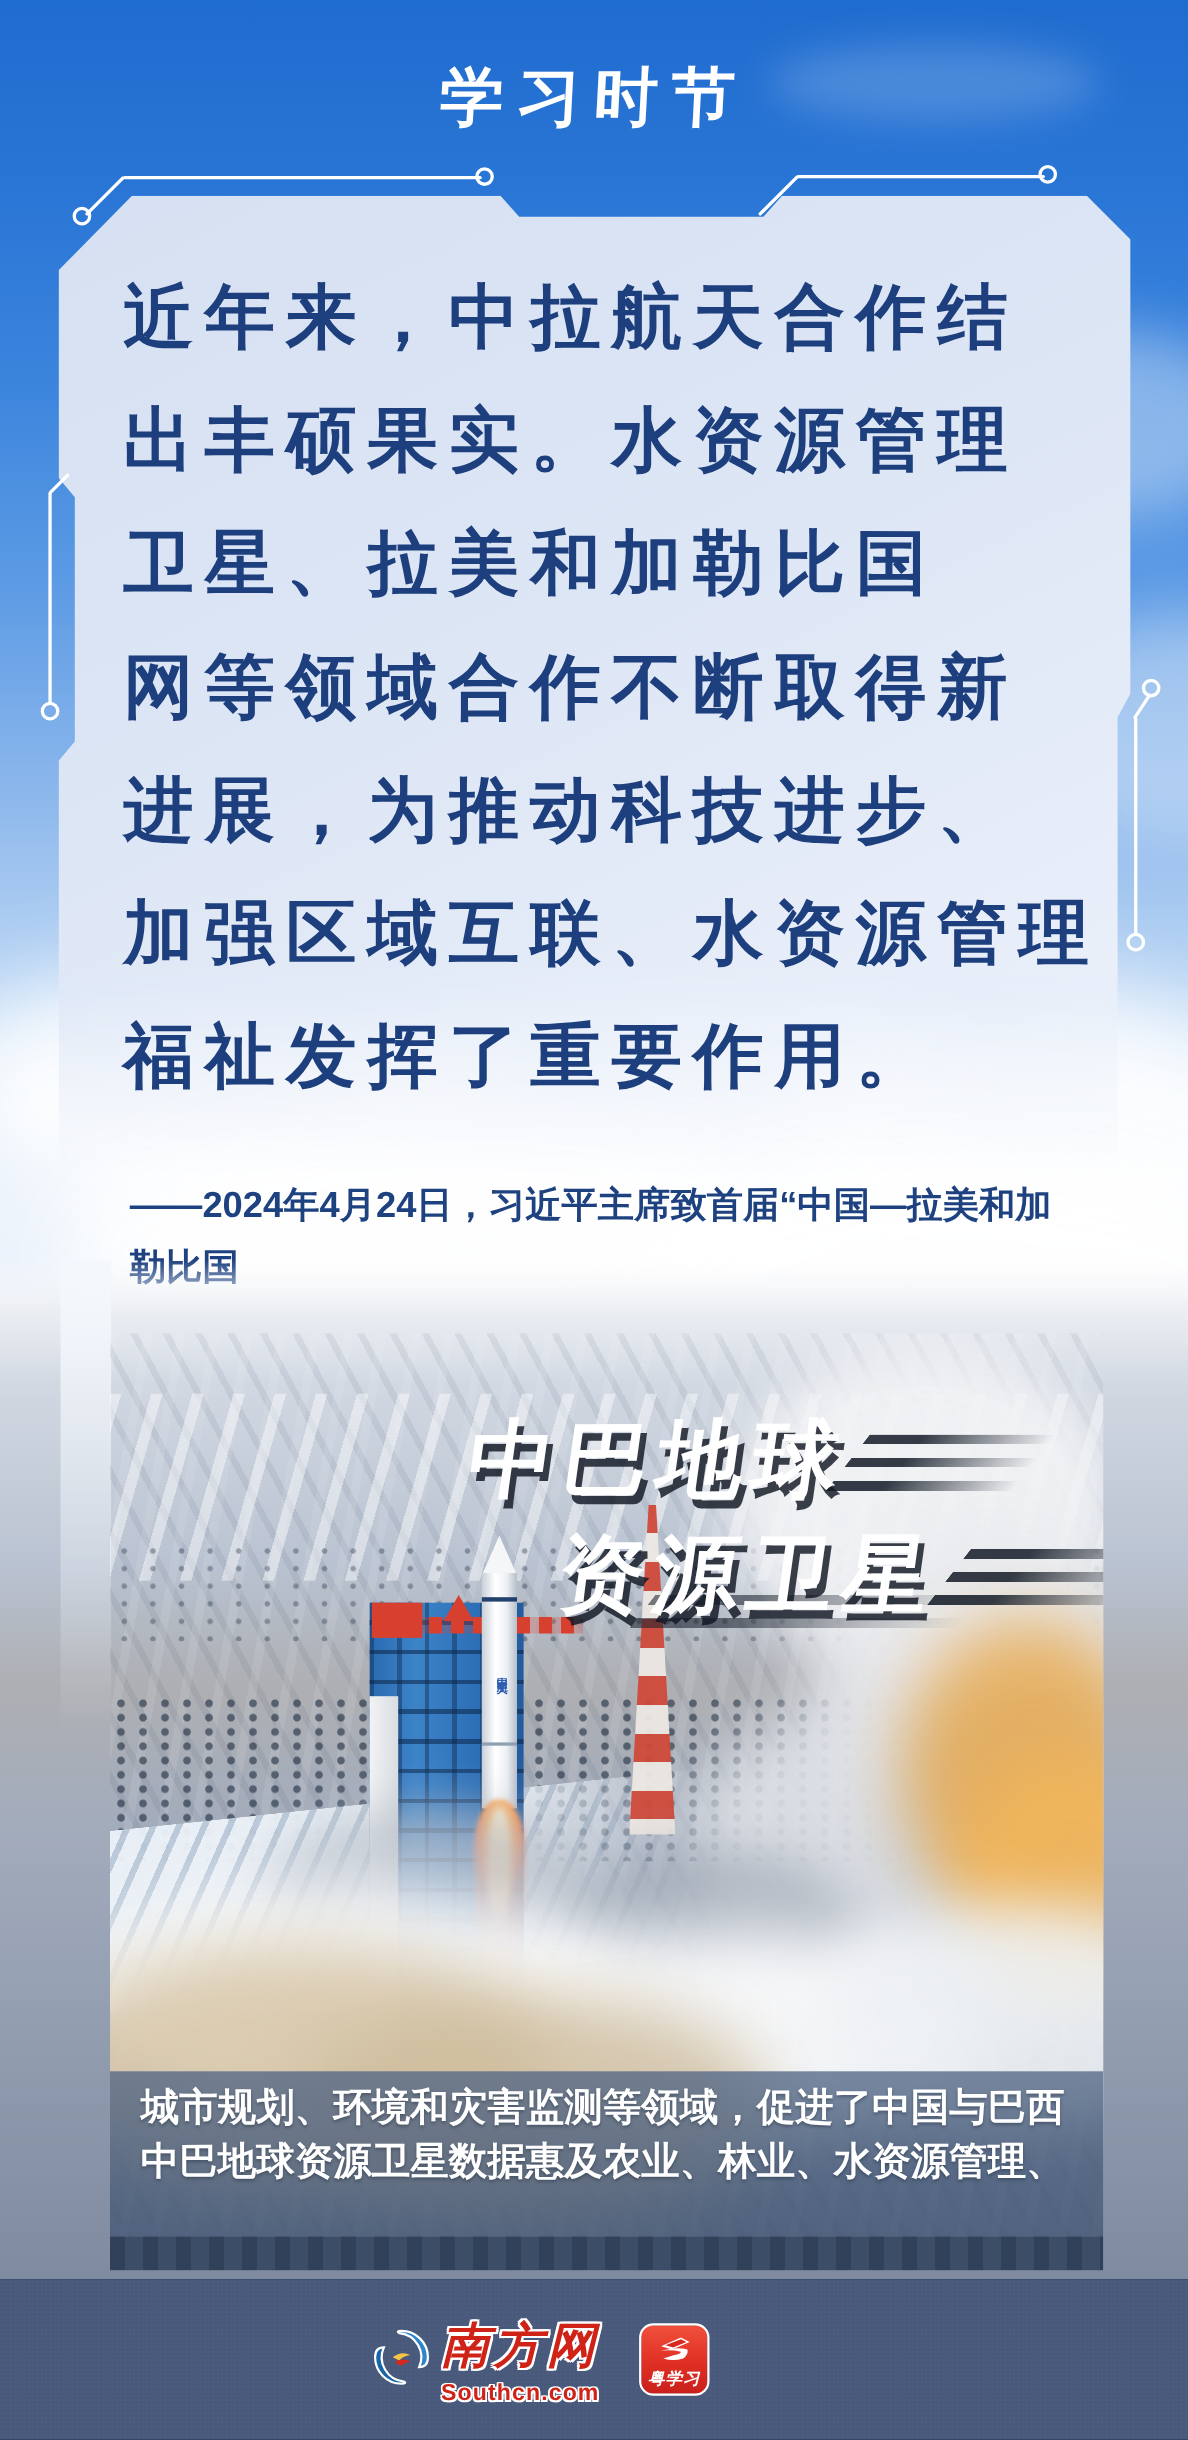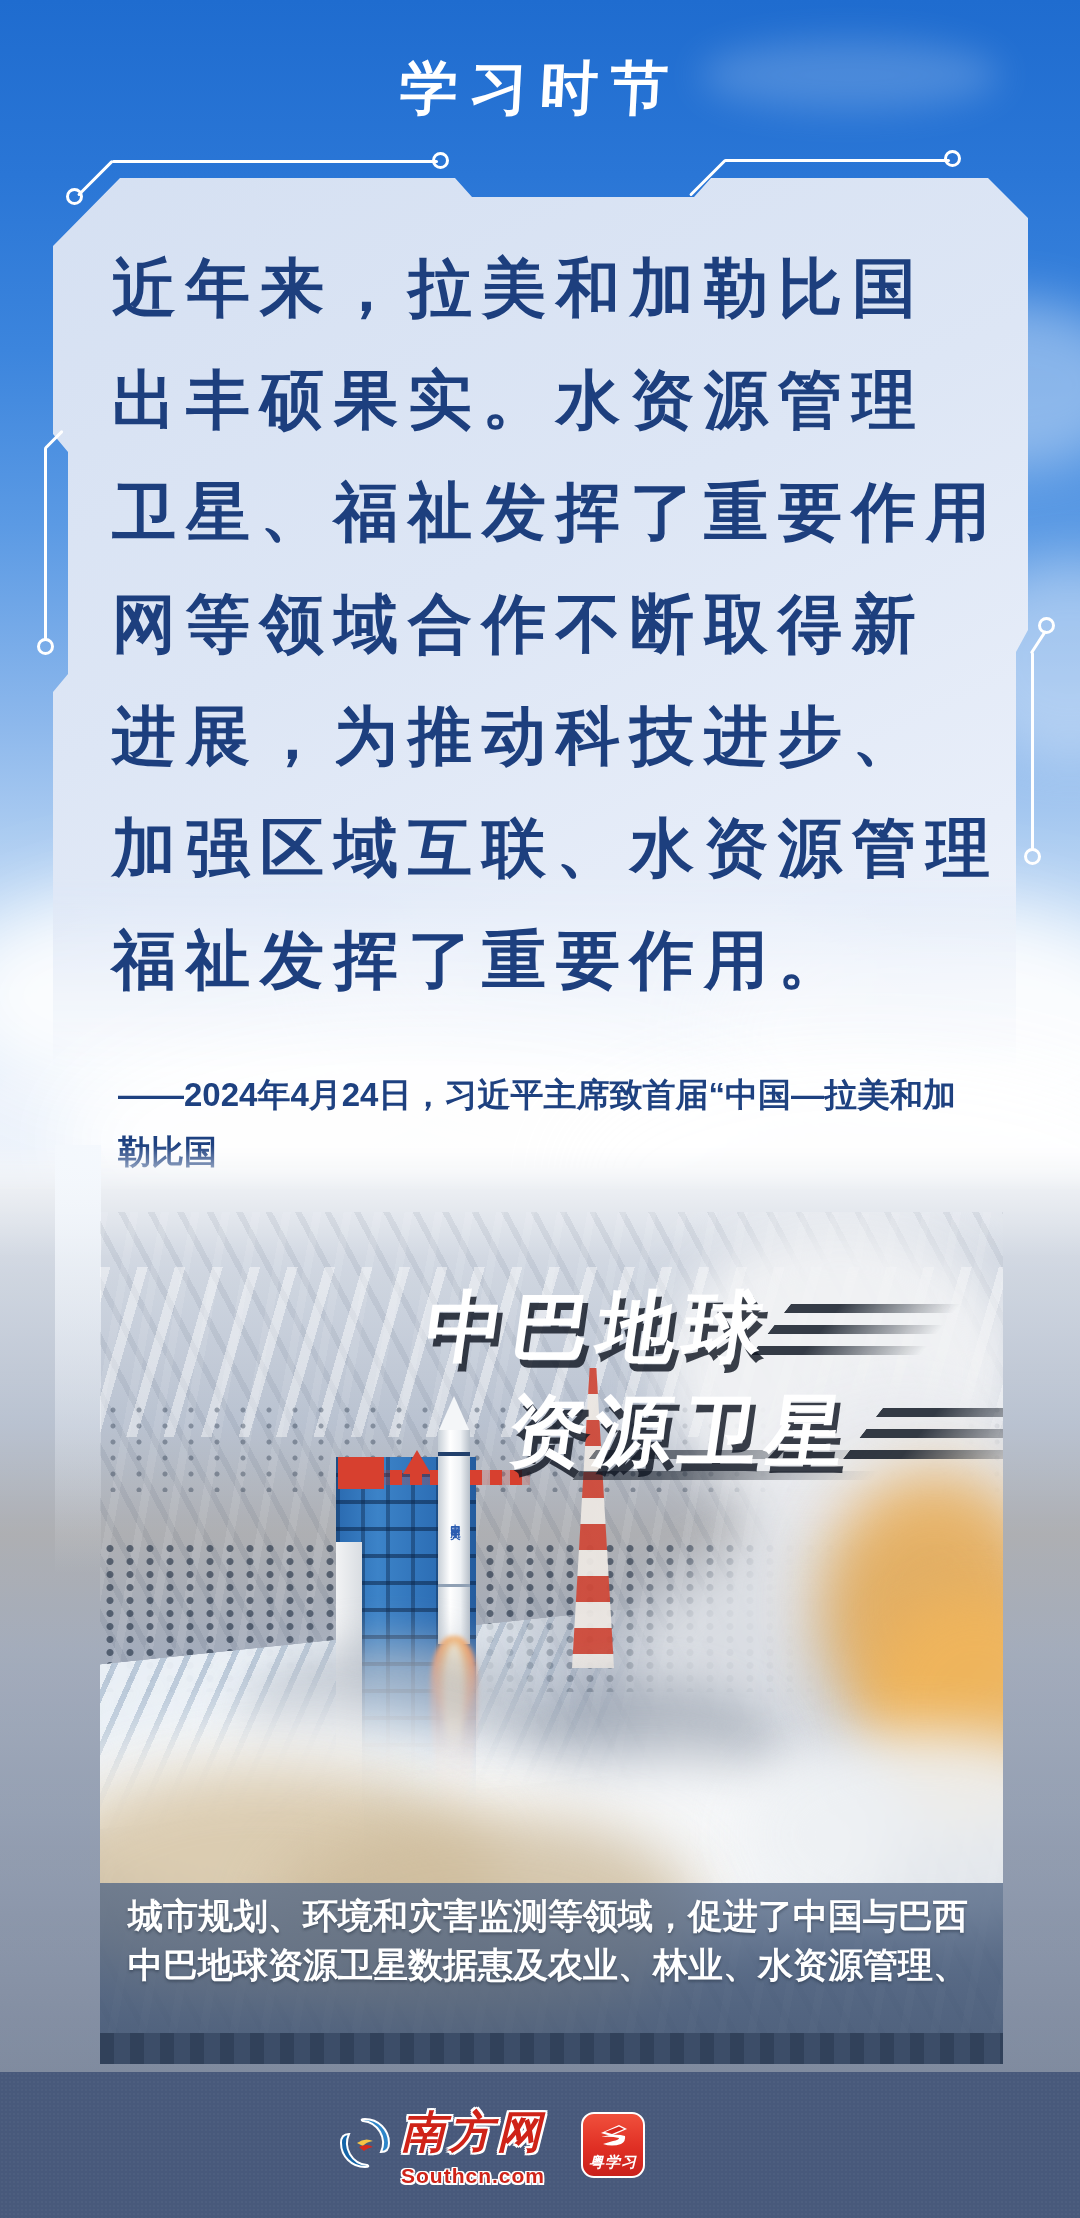--- a/index.html
+++ b/index.html
@@ -196,23 +196,23 @@
   <div class="cline cd4"></div>
   <div class="cline cv2"></div>
   <span class="cring cc1"></span>
   <span class="cring cc2"></span>
   <span class="cring cc3"></span>
   <span class="cring cc4"></span>
   <span class="cring cc5"></span>
   <span class="cring cc6"></span>
 
   <div class="quote">
-    <div>近年来，拉美和加勒比国</div>
+    <div>近年来，中拉航天合作结</div>
     <div>出丰硕果实。水资源管理</div>
-    <div>卫星、福祉发挥了重要作用</div>
+    <div>卫星、拉美和加勒比国</div>
     <div>网等领域合作不断取得新</div>
     <div>进展，为推动科技进步、</div>
     <div>加强区域互联、水资源管理</div>
     <div>福祉发挥了重要作用。</div>
   </div>
 
   <div class="attribution">
     <div>——2024年4月24日，习近平主席致首届“中国—拉美和加勒比国</div>
     <div>家航天合作论坛”的贺信中指出</div>
   </div>

